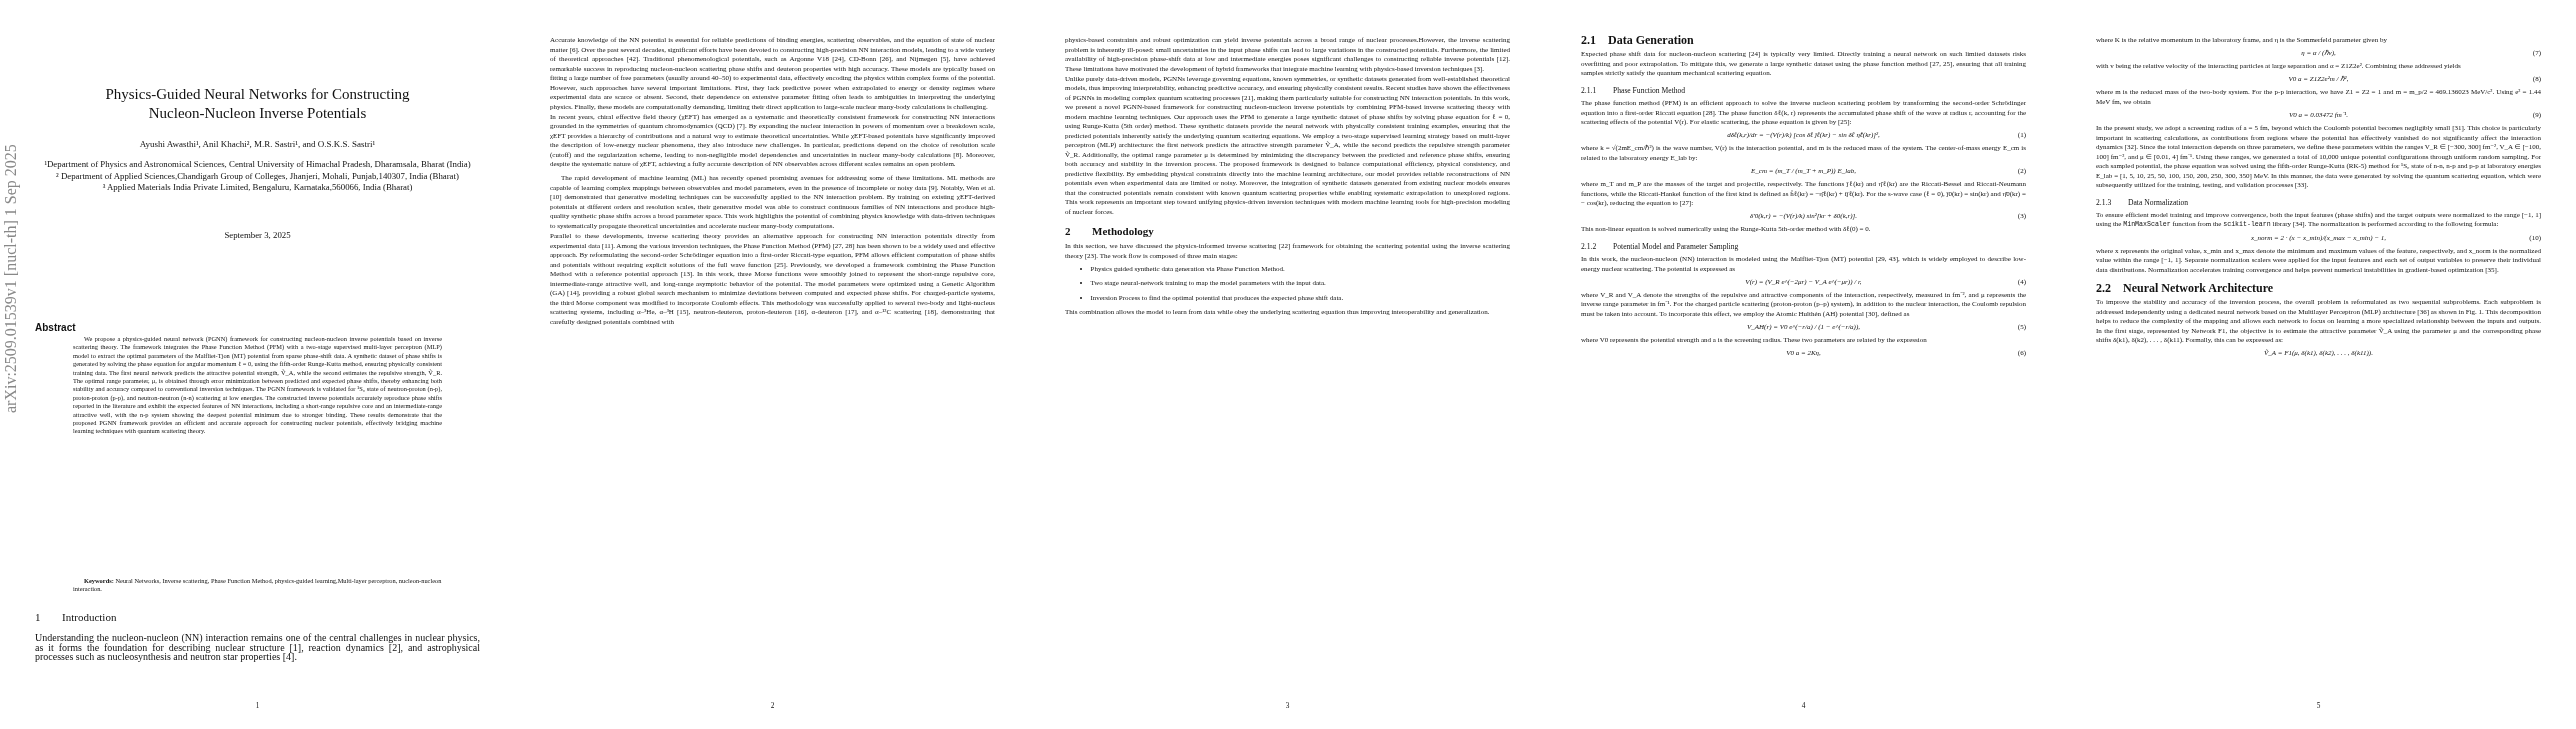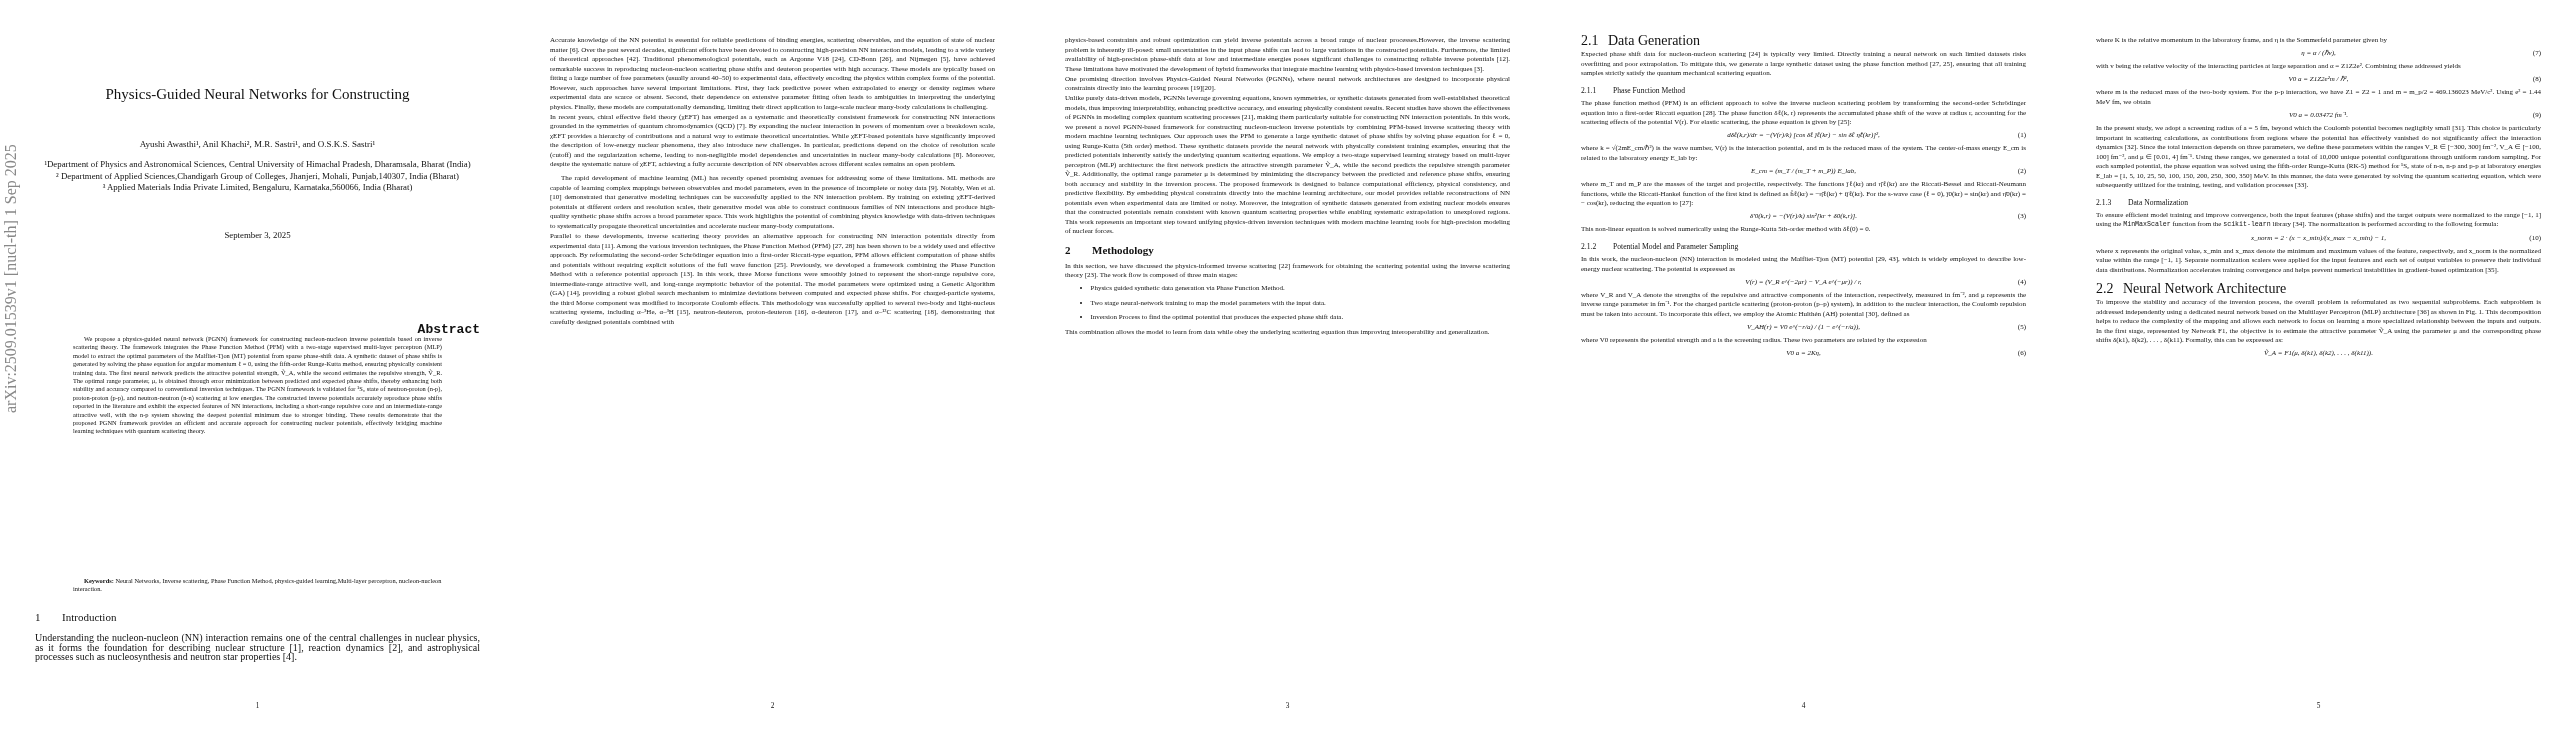--- a/index.html
+++ b/index.html
@@ -16,47 +16,48 @@
   .stamp { position:absolute; left:2.4px; top:413px; transform-origin:left top; transform:rotate(-90deg);
            font-family:"Liberation Serif",serif; font-size:16px; color:#888; white-space:nowrap; }
   .title { position:absolute; left:35px; width:445px; top:85px; text-align:center;
            font-family:"Liberation Serif",serif; font-size:15px; line-height:19.4px; }
   .authors { position:absolute; left:35px; width:445px; top:139px; text-align:center; font-size:9px;
              font-family:"Liberation Serif",serif; }
   .affils { position:absolute; left:35px; width:445px; top:159px; text-align:center; font-size:8.8px;
             line-height:11.5px; font-family:"Liberation Serif",serif; }
   .date { position:absolute; left:35px; width:445px; top:230px; text-align:center; font-size:8.8px;
           font-family:"Liberation Serif",serif; }
-  .abs-h { position:absolute; left:35px; width:445px; top:322px; text-align:right; font-weight:bold;
-           font-size:13px; font-family:Liberation Mono, monospace; }
+  .abs-h { position:absolute; left:35px; width:445px; top:322px; text-align:left; font-weight:bold;
+           font-size:10px; font-family:Liberation Sans, sans-serif; }
   .abs { position:absolute; left:73px; width:369px; top:335px; font-size:6.4px; line-height:8.4px;
          text-align:justify; font-family:"Liberation Serif",serif; }
   .kw { position:absolute; left:73px; width:369px; top:577px; font-size:6.4px; line-height:8.4px;
         font-family:"Liberation Serif",serif; }
   .sec1 { position:absolute; left:35px; top:611px; font-size:11px; font-weight:normal; font-family:"Liberation Serif",serif; }
   .intro { position:absolute; left:35px; width:445px; top:633px; font-size:10px; line-height:9.5px;
            text-align:justify; font-family:"Liberation Serif",serif; }
   h2.sec { font-size:11px; margin:9.7px 0 6px 0; font-weight:bold; }
-  h3.sub { font-size:14px; margin:8.5px 0 4.9px 0; font-weight:normal; }
+  h3.sub { font-size:12px; margin:8.5px 0 4.9px 0; font-weight:bold; }
   h4.subsub { font-size:7.6px; margin:7.3px 0 3.6px 0; font-weight:normal; }
   .num { display:inline-block; width:27px; }
   .numsm { display:inline-block; width:32px; }
   .eq { position:relative; text-align:center; margin:3.6px 0; font-style:italic; }
   .eq .eqn { position:absolute; right:0; top:0; font-style:normal; }
   ul.stages { margin:3.6px 0 4.9px 0; padding-left:25.5px; }
   ul.stages li { margin-bottom:4.9px; }
   .mono { font-family:"Liberation Mono",monospace; font-size:6.6px; }
 </style>
 </head>
 <body>
 
 <div class="page p1">
   <div class="stamp">arXiv:2509.01539v1  [nucl-th]  1 Sep 2025</div>
   <div class="title">
     <div>Physics-Guided Neural Networks for Constructing</div>
+    <div>Nucleon-Nucleon Inverse Potentials</div>
   </div>
   <div class="authors">Ayushi Awasthi¹, Anil Khachi², M.R. Sastri¹, and O.S.K.S. Sastri¹</div>
   <div class="affils">
     <div>¹Department of Physics and Astronomical Sciences, Central University of Himachal Pradesh, Dharamsala, Bharat (India)</div>
     <div>² Department of Applied Sciences,Chandigarh Group of Colleges, Jhanjeri, Mohali, Punjab,140307, India (Bharat)</div>
     <div>³ Applied Materials India Private Limited, Bengaluru, Karnataka,560066, India (Bharat)</div>
   </div>
   <div class="date">September 3, 2025</div>
   <div class="abs-h">Abstract</div>
   <div class="abs indent">We propose a physics-guided neural network (PGNN) framework for constructing nucleon-nucleon inverse potentials based on inverse scattering theory. The framework integrates the Phase Function Method (PFM) with a two-stage supervised multi-layer perceptron (MLP) model to extract the optimal parameters of the Malfliet-Tjon (MT) potential from sparse phase-shift data. A synthetic dataset of phase shifts is generated by solving the phase equation for angular momentum ℓ = 0, using the fifth-order Runge-Kutta method, ensuring physically consistent training data. The first neural network predicts the attractive potential strength, Ṽ_A, while the second estimates the repulsive strength, Ṽ_R. The optimal range parameter, μ, is obtained through error minimization between predicted and expected phase shifts, thereby enhancing both stability and accuracy compared to conventional inversion techniques. The PGNN framework is validated for ¹S₀ state of neutron-proton (n-p), proton-proton (p-p), and neutron-neutron (n-n) scattering at low energies. The constructed inverse potentials accurately reproduce phase shifts reported in the literature and exhibit the expected features of NN interactions, including a short-range repulsive core and an intermediate-range attractive well, with the n-p system showing the deepest potential minimum due to stronger binding. These results demonstrate that the proposed PGNN framework provides an efficient and accurate approach for constructing nuclear potentials, effectively bridging machine learning techniques with quantum scattering theory.</div>
@@ -77,21 +78,20 @@
     <p>In recent years, chiral effective field theory (χEFT) has emerged as a systematic and theoretically consistent framework for constructing NN interactions grounded in the symmetries of quantum chromodynamics (QCD) [7]. By expanding the nuclear interaction in powers of momentum over a breakdown scale, χEFT provides a hierarchy of contributions and a natural way to estimate theoretical uncertainties. While χEFT-based potentials have significantly improved the description of low-energy nuclear phenomena, they also introduce new challenges. In particular, predictions depend on the choice of resolution scale (cutoff) and the regularization scheme, leading to non-negligible model dependencies and uncertainties in nuclear many-body calculations [8]. Moreover, despite the systematic nature of χEFT, achieving a fully accurate description of NN observables across different scales remains an open problem.</p>
     <p class="indent" style="margin-top:4.9px">The rapid development of machine learning (ML) has recently opened promising avenues for addressing some of these limitations. ML methods are capable of learning complex mappings between observables and model parameters, even in the presence of incomplete or noisy data [9]. Notably, Wen et al. [10] demonstrated that generative modeling techniques can be successfully applied to the NN interaction problem. By training on existing χEFT-derived potentials at different orders and resolution scales, their generative model was able to construct continuous families of NN interactions and produce high-quality synthetic phase shifts across a broad parameter space. This work highlights the potential of combining physics knowledge with data-driven techniques to systematically propagate theoretical uncertainties and accelerate nuclear many-body computations.</p>
     <p>Parallel to these developments, inverse scattering theory provides an alternative approach for constructing NN interaction potentials directly from experimental data [11]. Among the various inversion techniques, the Phase Function Method (PFM) [27, 28] has been shown to be a widely used and effective approach. By reformulating the second-order Schrödinger equation into a first-order Riccati-type equation, PFM allows efficient computation of phase shifts and potentials without requiring explicit solutions of the full wave function [25]. Previously, we developed a framework combining the Phase Function Method with a reference potential approach [13]. In this work, three Morse functions were smoothly joined to represent the short-range repulsive core, intermediate-range attractive well, and long-range asymptotic behavior of the potential. The model parameters were optimized using a Genetic Algorithm (GA) [14], providing a robust global search mechanism to minimize deviations between computed and expected phase shifts. For charged-particle systems, the third Morse component was modified to incorporate Coulomb effects. This methodology was successfully applied to several two-body and light-nucleus scattering systems, including α–³He, α–³H [15], neutron-deuteron, proton-deuteron [16], α-deuteron [17], and α–¹²C scattering [18], demonstrating that carefully designed potentials combined with</p>
   </div>
   <div class="pnum">2</div>
 </div>
 
 <div class="page p3">
   <div class="col">
     <p>physics-based constraints and robust optimization can yield inverse potentials across a broad range of nuclear processes.However, the inverse scattering problem is inherently ill-posed: small uncertainties in the input phase shifts can lead to large variations in the constructed potentials. Furthermore, the limited availability of high-precision phase-shift data at low and intermediate energies poses significant challenges to constructing reliable inverse potentials [12]. These limitations have motivated the development of hybrid frameworks that integrate machine learning with physics-based inversion techniques [3].</p>
-    <p>One promising direction involves Physics-Guided Neural Networks (PGNNs), where neural network architectures are designed to incorporate physical constraints directly into the learning process [19][20].</p>
     <p>Unlike purely data-driven models, PGNNs leverage governing equations, known symmetries, or synthetic datasets generated from well-established theoretical models, thus improving interpretability, enhancing predictive accuracy, and ensuring physically consistent results. Recent studies have shown the effectiveness of PGNNs in modeling complex quantum scattering processes [21], making them particularly suitable for constructing NN interaction potentials. In this work, we present a novel PGNN-based framework for constructing nucleon-nucleon inverse potentials by combining PFM-based inverse scattering theory with modern machine learning techniques. Our approach uses the PFM to generate a large synthetic dataset of phase shifts by solving phase equation for ℓ = 0, using Runge-Kutta (5th order) method. These synthetic datasets provide the neural network with physically consistent training examples, ensuring that the predicted potentials inherently satisfy the underlying quantum scattering equations. We employ a two-stage supervised learning strategy based on multi-layer perceptron (MLP) architecture: the first network predicts the attractive strength parameter Ṽ_A, while the second predicts the repulsive strength parameter Ṽ_R. Additionally, the optimal range parameter μ is determined by minimizing the discrepancy between the predicted and reference phase shifts, ensuring both accuracy and stability in the inversion process. The proposed framework is designed to balance computational efficiency, physical consistency, and predictive flexibility. By embedding physical constraints directly into the machine learning architecture, our model provides reliable reconstructions of NN potentials even when experimental data are limited or noisy. Moreover, the integration of synthetic datasets generated from existing nuclear models ensures that the constructed potentials remain consistent with known quantum scattering properties while enabling systematic extrapolation to unexplored regions. This work represents an important step toward unifying physics-driven inversion techniques with modern machine learning tools for high-precision modeling of nuclear forces.</p>
     <h2 class="sec">
       <span class="num">2</span><span>Methodology</span>
     </h2>
     <p>In this section, we have discussed the physics-informed inverse scattering [22] framework for obtaining the scattering potential using the inverse scattering theory [23]. The work flow is composed of three main stages:</p>
     <ul class="stages">
       <li>Physics guided synthetic data generation via Phase Function Method.</li>
       <li>Two stage neural-network training to map the model parameters with the input data.</li>
       <li>Inversion Process to find the optimal potential that produces the expected phase shift data.</li>
     </ul>

